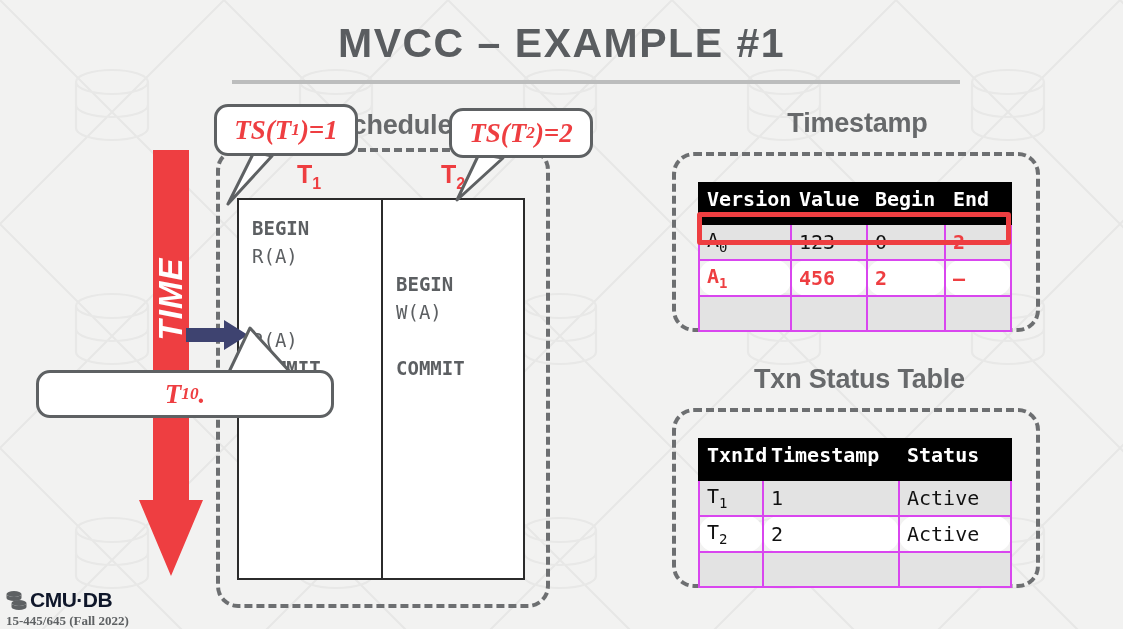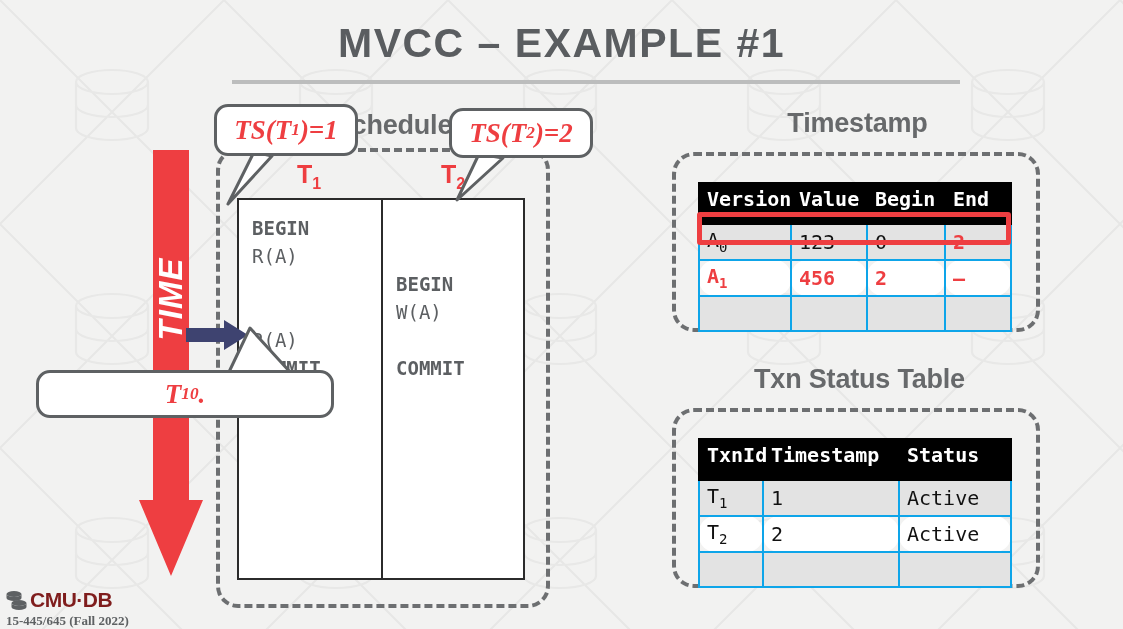--- a/index.html
+++ b/index.html
@@ -187,21 +187,21 @@
   .data-table th {
     background: #000000;
     color: #ffffff;
     font-weight: bold;
     font-size: 20px;
     text-align: left;
     padding: 3px 0 12px 7px;
     border: 2px solid #000000;
   }
   .data-table td {
-    border: 2px solid #0ea5e9;
+    border: 2px solid #d946ef;
     font-size: 20px;
     padding: 3px 0 4px 7px;
     height: 26px;
     color: #111111;
   }
   .data-table td sub { font-size: 14px; }
   tr.row-shaded td { background: #e3e3e3; }
   tr.row-plain td { background: #ffffff; border-radius: 16px; }
   td.red, .red-text { color: #ee3e41; font-weight: bold; }
 
@@ -235,21 +235,21 @@
     position: absolute;
     left: 6px;
     top: 588px;
     z-index: 8;
   }
   #logo-line {
     display: flex;
     align-items: center;
     font-size: 21px;
     font-weight: bold;
-    color: #7f1d1d;
+    color: #0f172a;
     letter-spacing: -0.5px;
   }
   #logo-text { margin-left: 2px; }
   #course-line {
     font-family: "Liberation Serif", serif;
     font-size: 13px;
     font-weight: bold;
     color: #5e6163;
     margin-top: 1px;
   }

